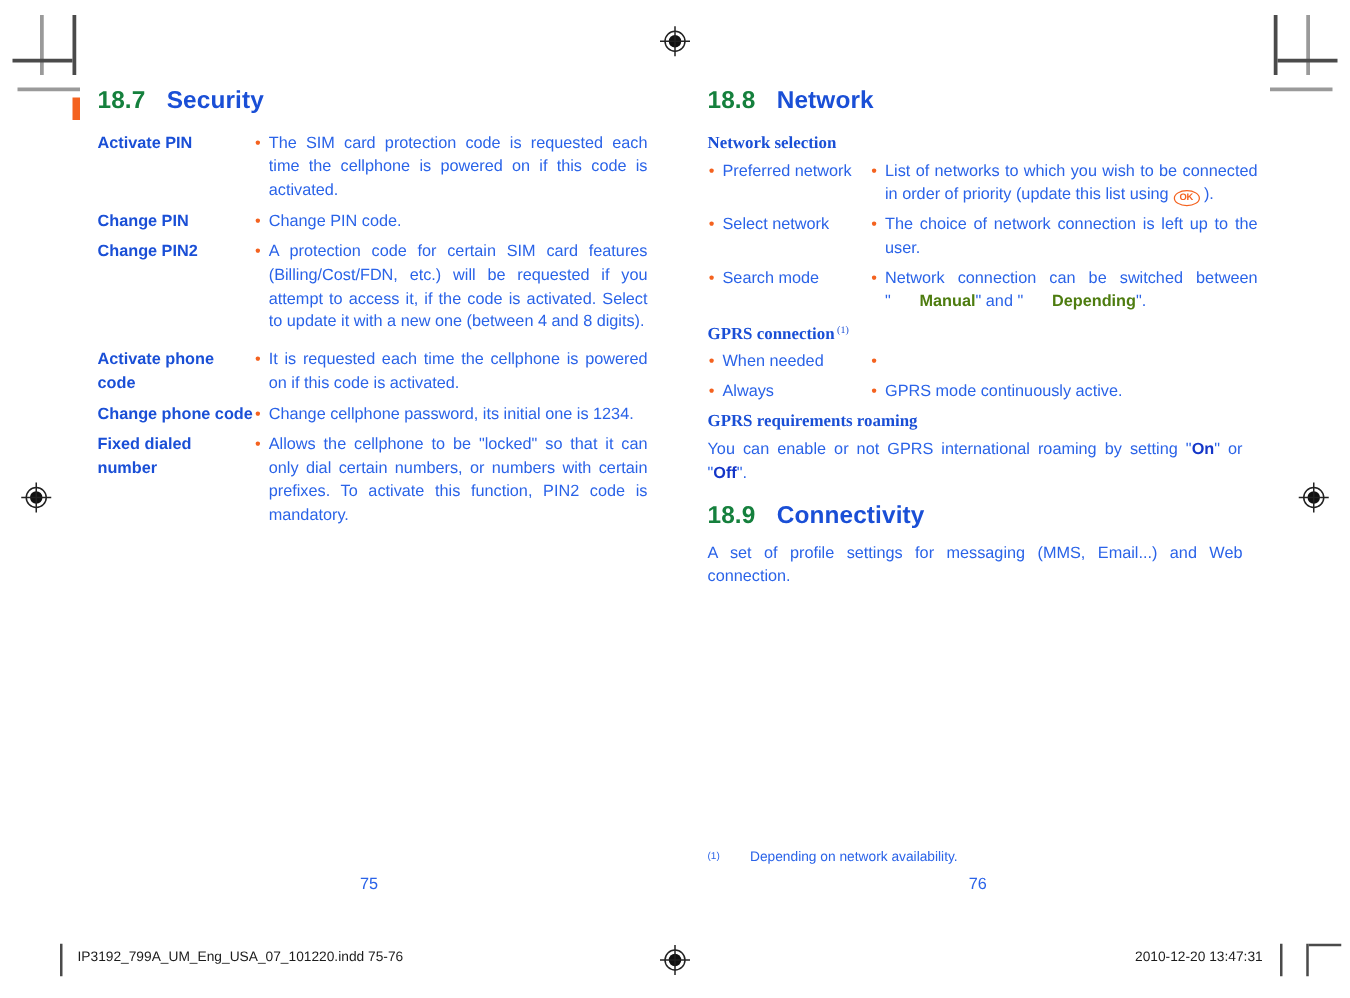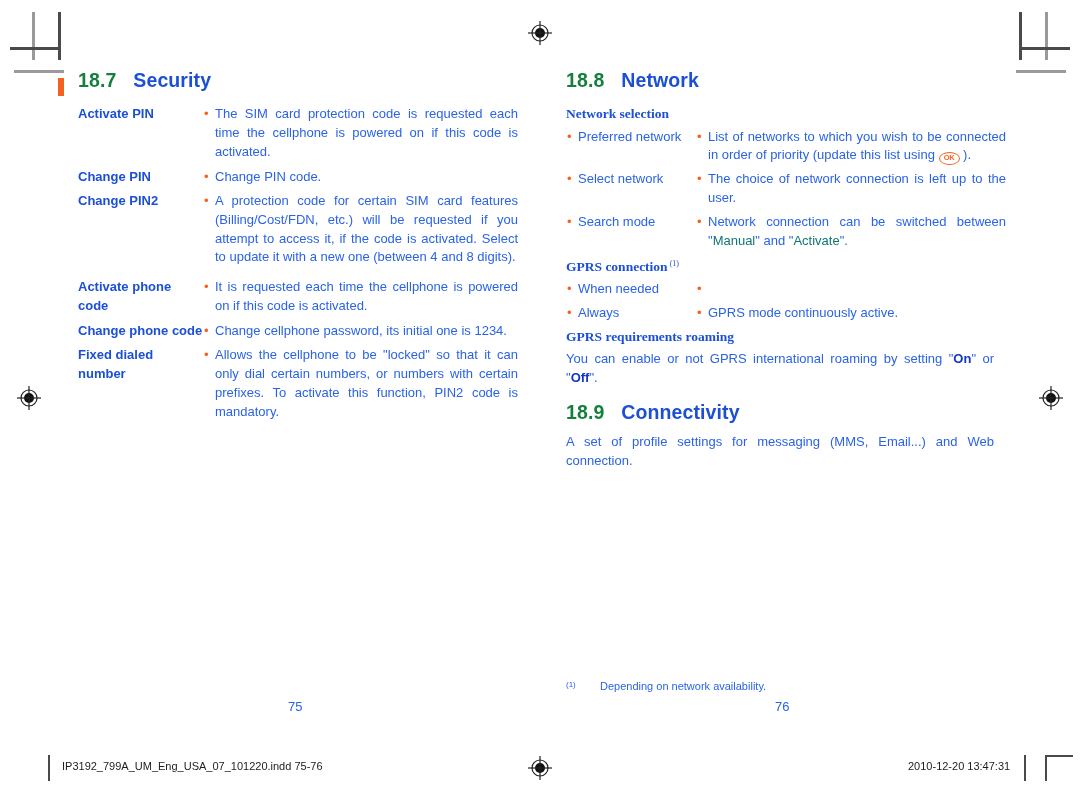--- a/index.html
+++ b/index.html
@@ -122,21 +122,21 @@
   }
   .bulrow .expl {
     flex: 1 1 auto;
     color: #2a63e8;
     font-size: 13px;
     line-height: 1.44;
     text-align: justify;
     position: relative;
     padding-left: 12px;
   }
-  .bulrow .expl b { font-weight: normal; color: #0f766e; }
+  .bulrow .expl b { font-weight: bold; color: #4d7c0f; margin-left: 23px; }
 
   p.para {
     margin: 0 12px 4px 0;
     color: #2a63e8;
     font-size: 13px;
     line-height: 1.44;
     text-align: justify;
   }
   p.para b { font-weight: bold; color: #1436c8; }
 
@@ -344,21 +344,21 @@
           <span class="bullet">•</span><span>The choice of network connection is left up to the user.</span>
         </div>
       </div>
 
       <div class="bulrow">
         <div class="term">
           <span class="bullet">•</span>
           <span>Search mode</span>
         </div>
         <div class="expl">
-          <span class="bullet">•</span><span>Network connection can be switched between "</span><b>Manual</b><span>" and "</span><b>Activate</b><span>".</span>
+          <span class="bullet">•</span><span>Network connection can be switched between "</span><b>Manual</b><span>" and "</span><b>Depending</b><span>".</span>
         </div>
       </div>
 
     </div>
 
     <h3 class="subsection" style="margin-top:8px;">
       <span>GPRS connection</span><sup>(1)</sup>
     </h3>
 
     <div>

